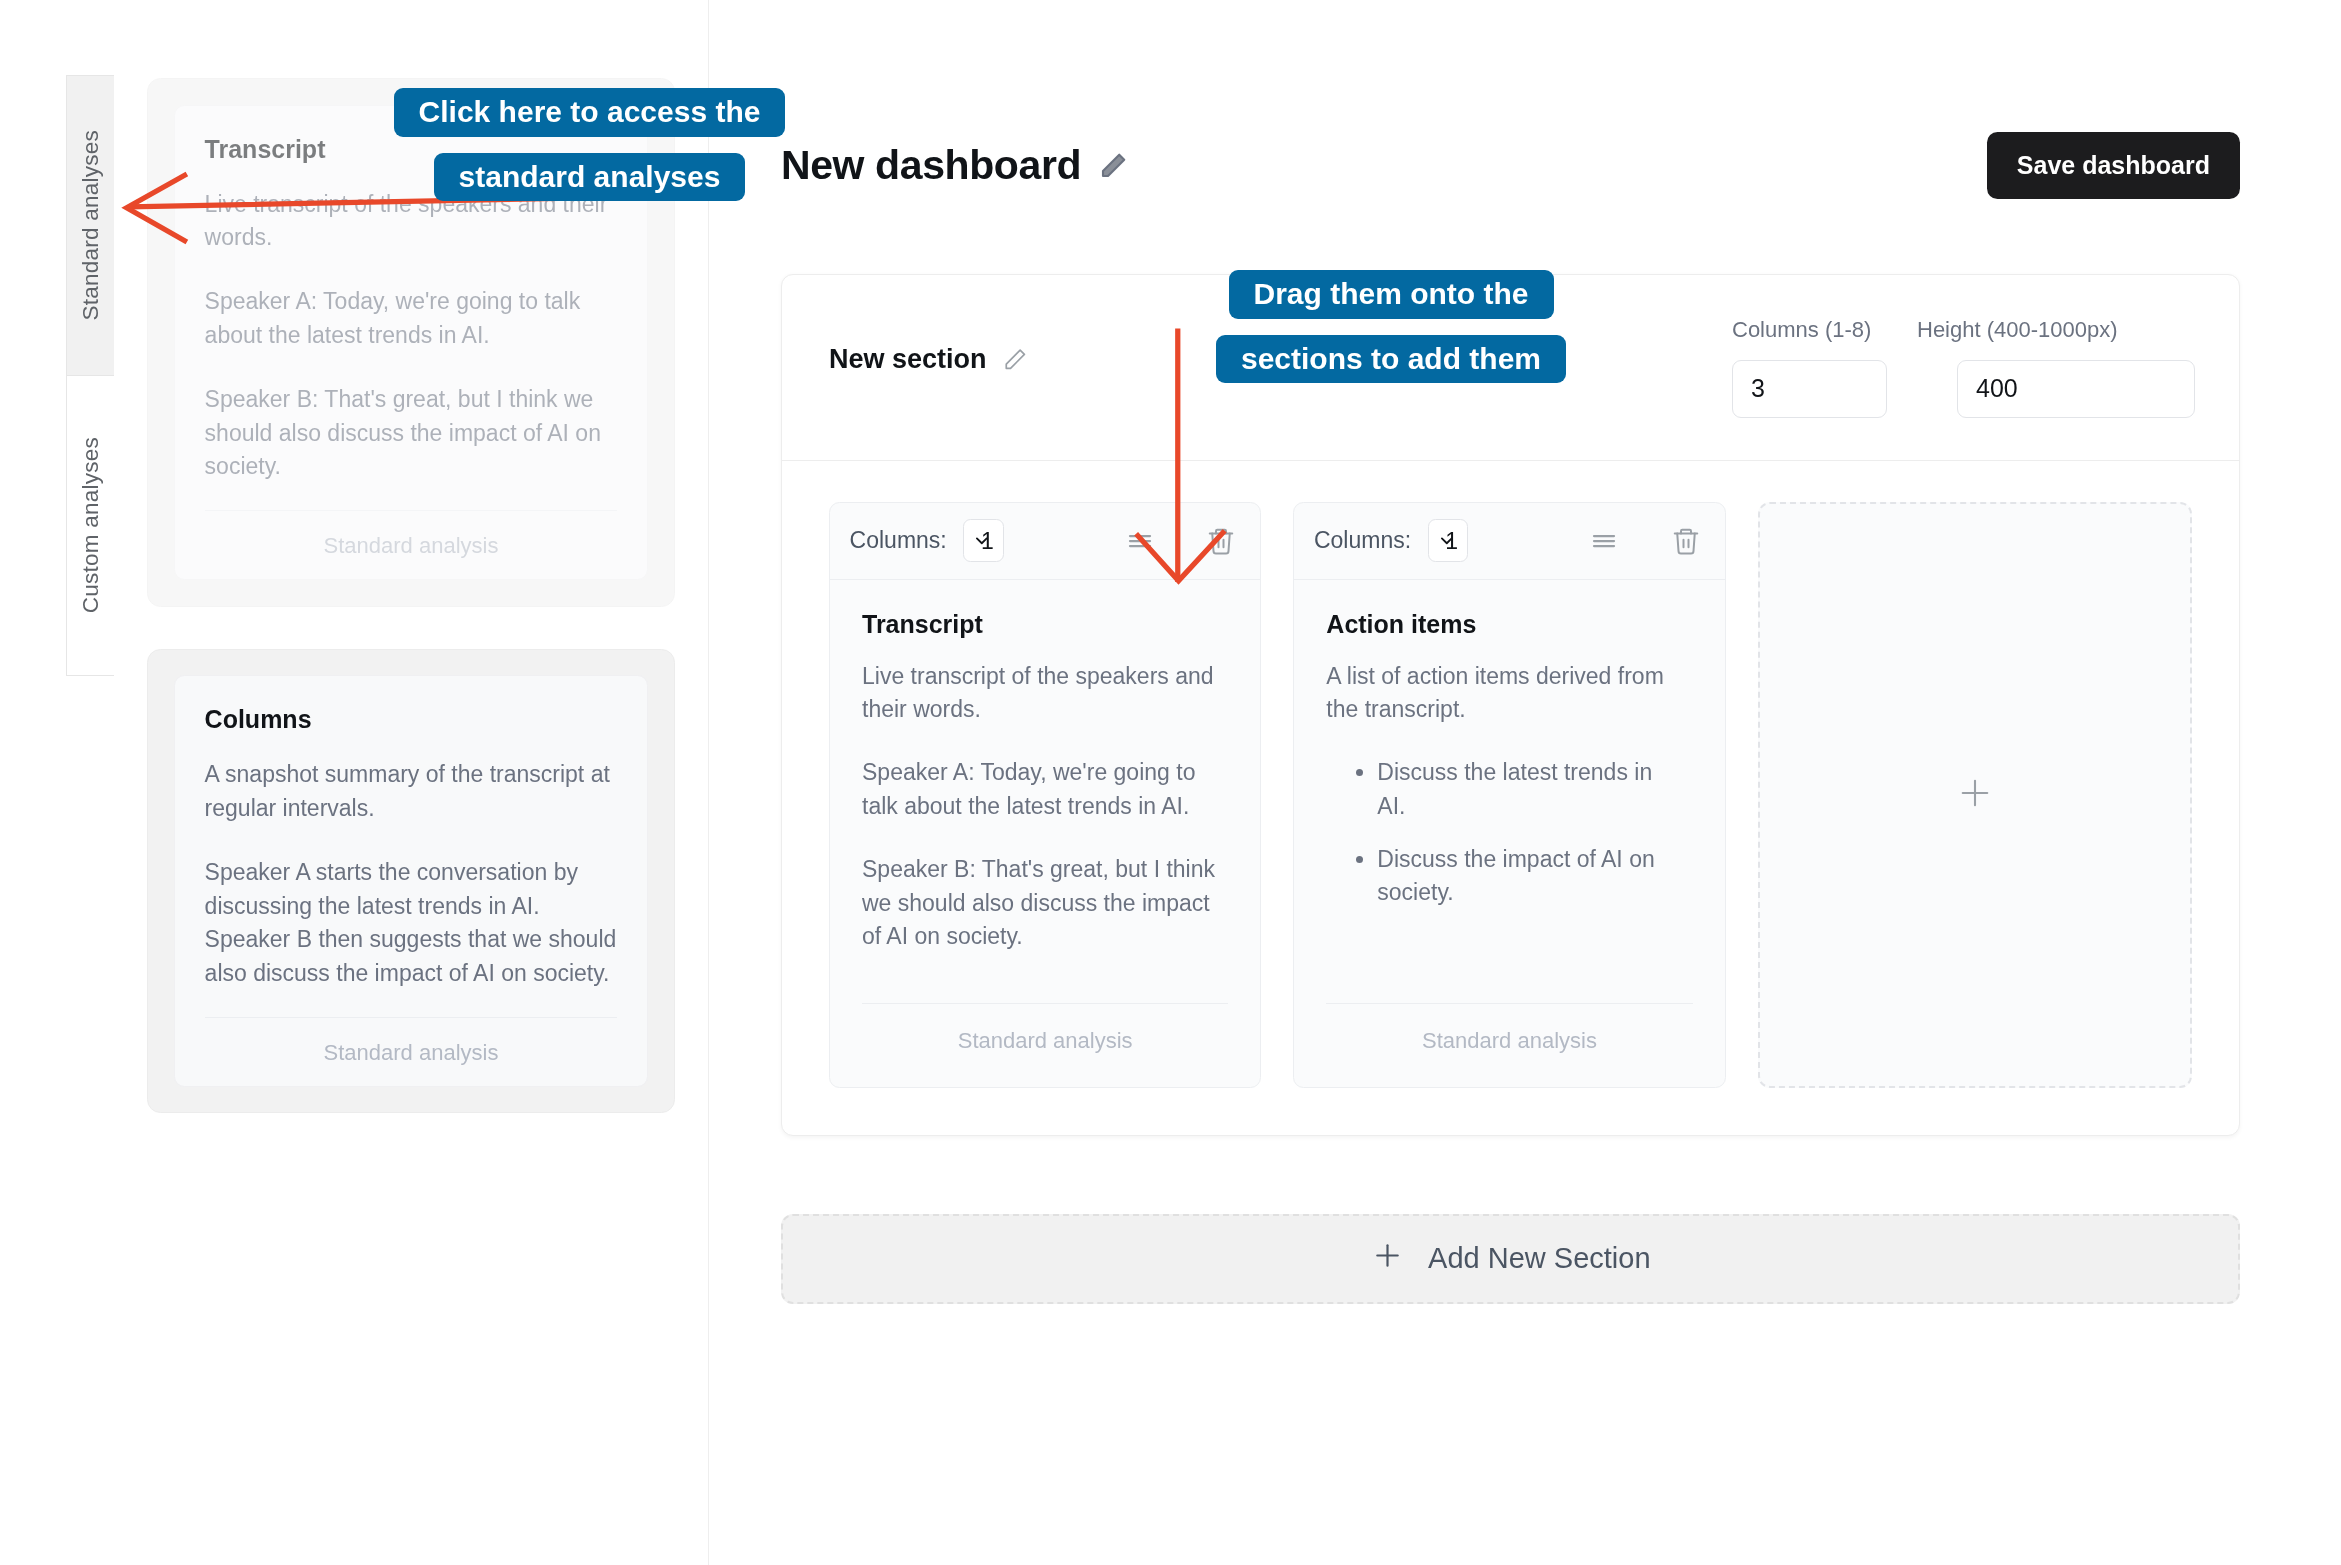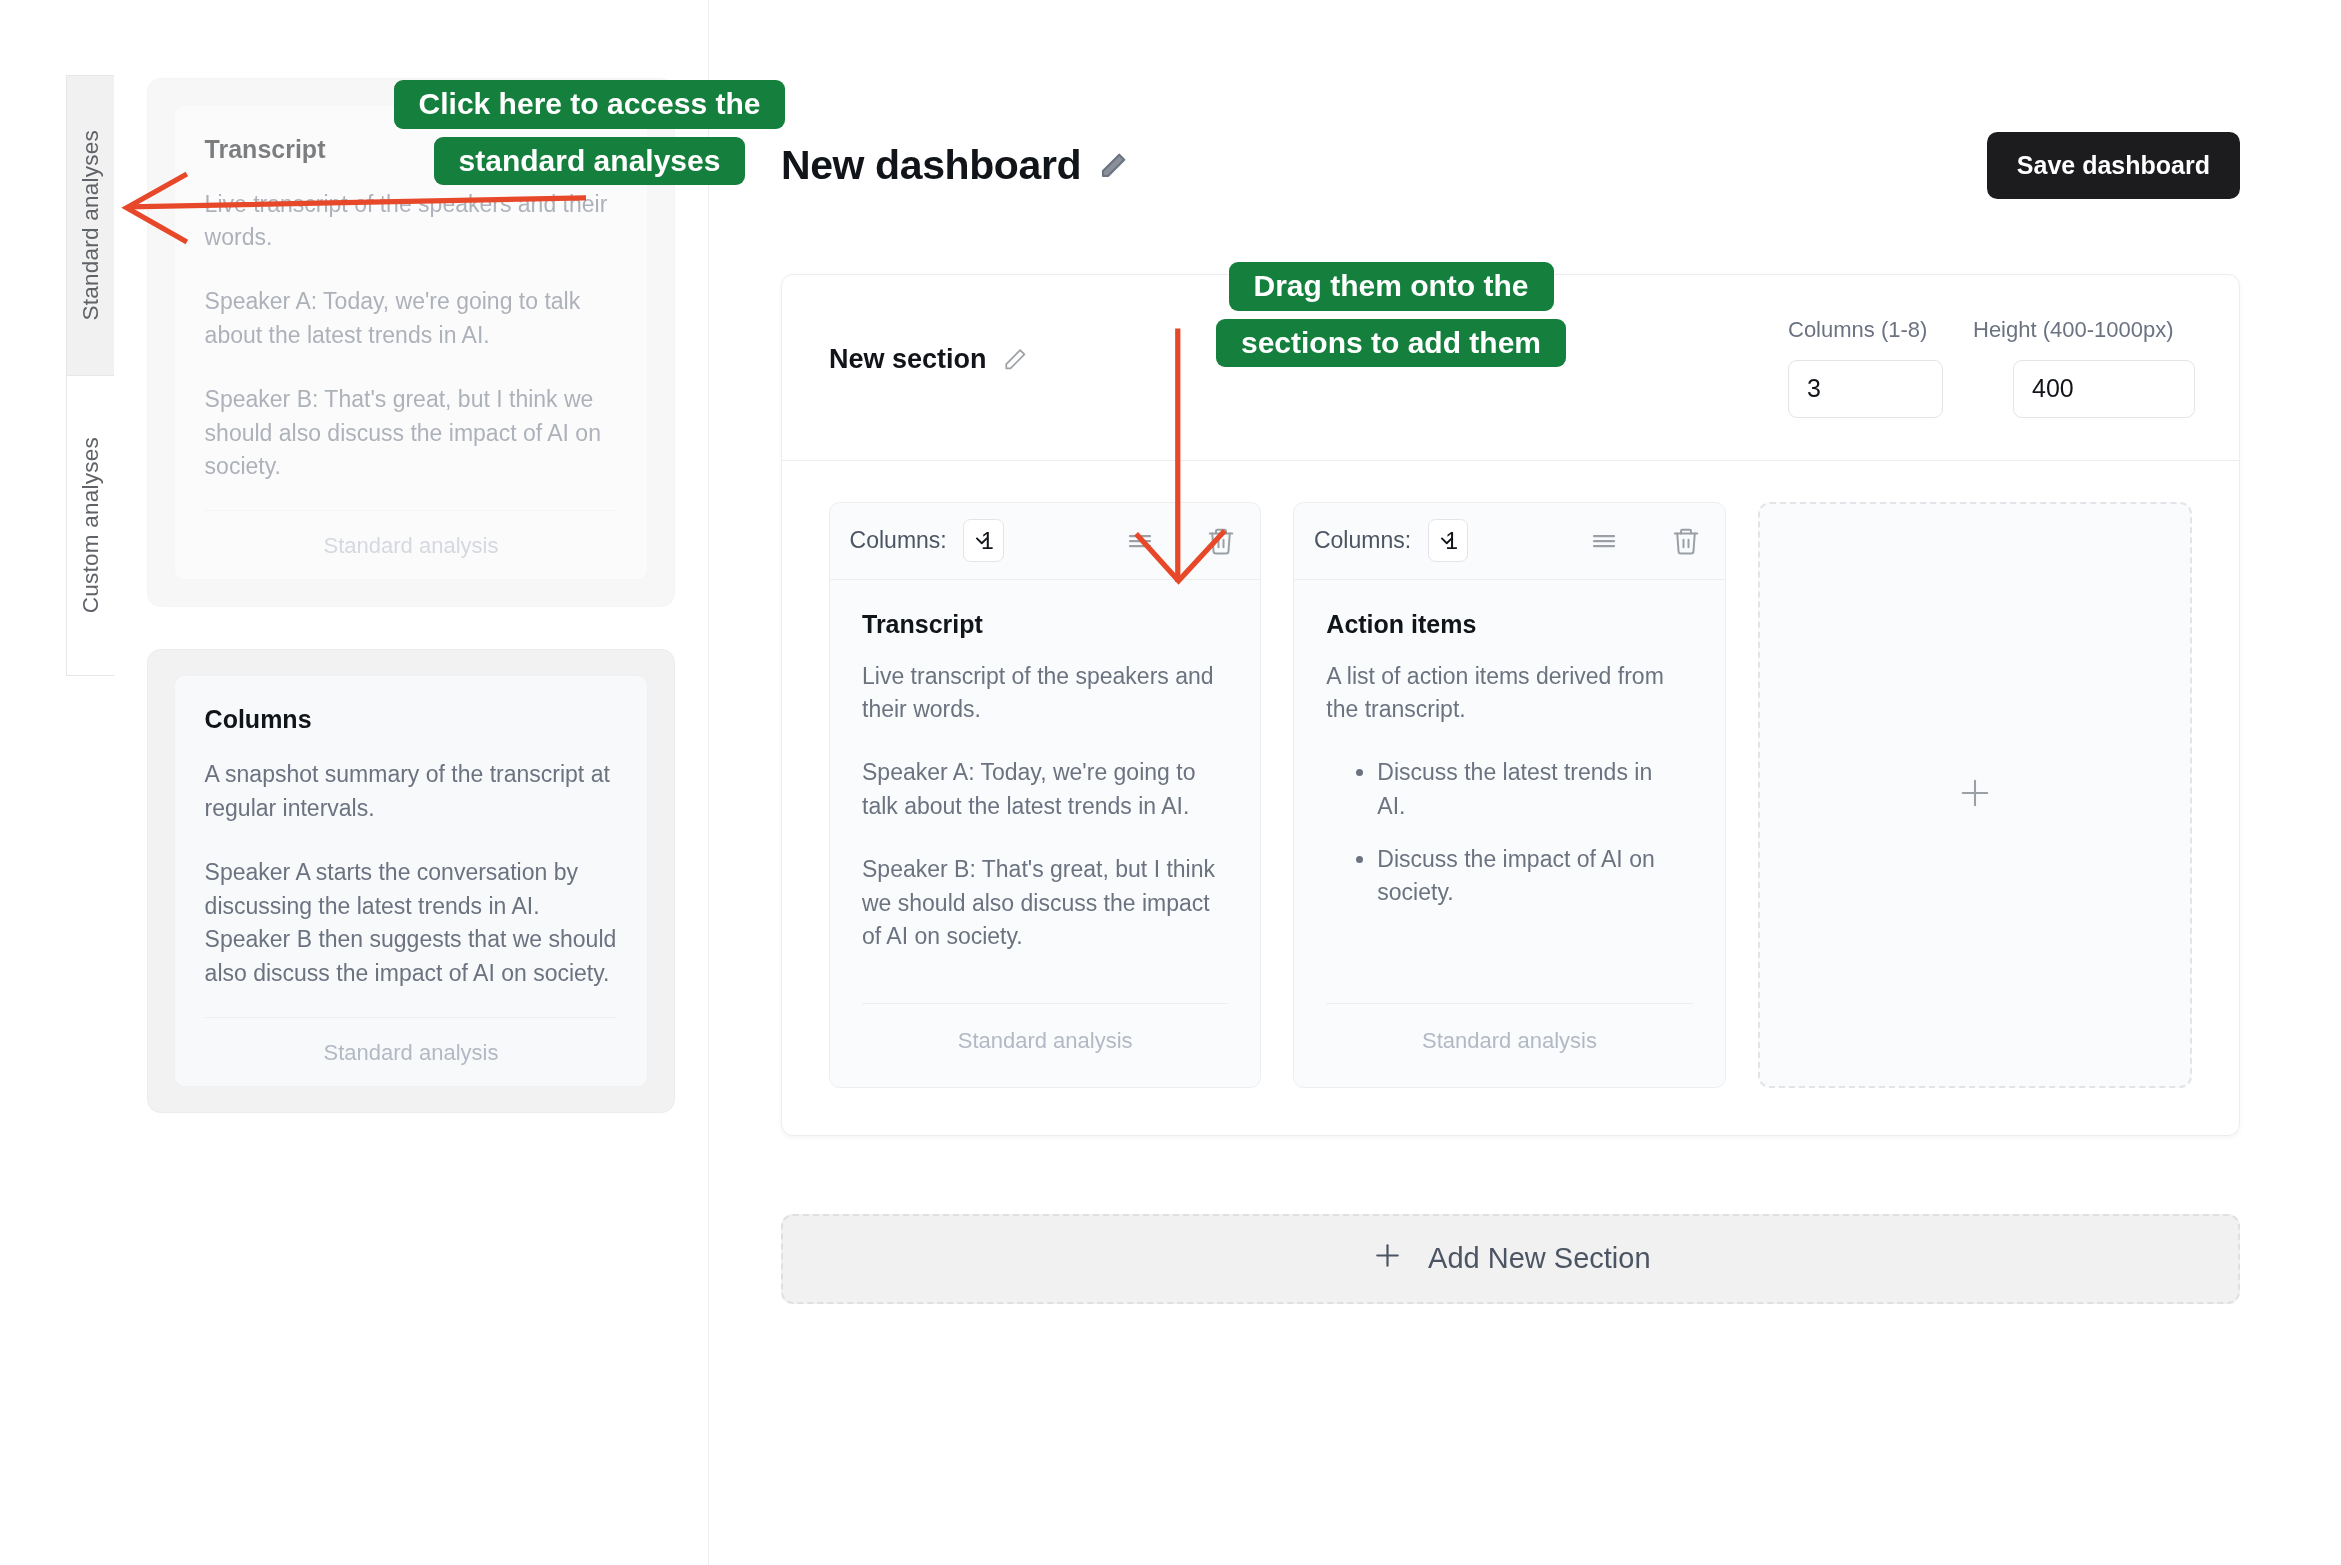--- a/index.html
+++ b/index.html
@@ -180,21 +180,21 @@
     font-family: "Liberation Sans", sans-serif;
     font-size: 25px;
     color: #111418;
     border: 0.8px solid #e2e4e8;
     border-radius: 9px;
     padding: 13.5px 18px;
     outline: none;
     background: #ffffff;
   }
   #columns-input { width: 155px; }
-  #height-input { width: 182px; margin-left: 40px; }
+  #height-input { width: 238px; margin-left: 40px; }
 
   .section-body {
     display: flex;
     gap: 32px;
     padding: 41px 47px 47px 47px;
   }
 
   
   .widget {
     flex: 1 1 0;
@@ -304,22 +304,22 @@
     position: absolute;
     pointer-events: none;
     font-weight: bold;
     font-size: 30px;
     color: #ffffff;
     line-height: 1.22;
     text-align: center;
   }
   .callout span {
     display: table;
-    margin: 8px auto;
-    background: #15803d;
+    margin: 16px auto;
+    background: #0369a1;
     border-radius: 9px;
     padding: 6px 25px;
   }
   #callout-standard { left: 375px; top: 72px; width: 429px; }
   #callout-drag     { left: 1203px; top: 254px; width: 376px; }
 </style>
 </head>
 <body>
 
 <div id="root">

